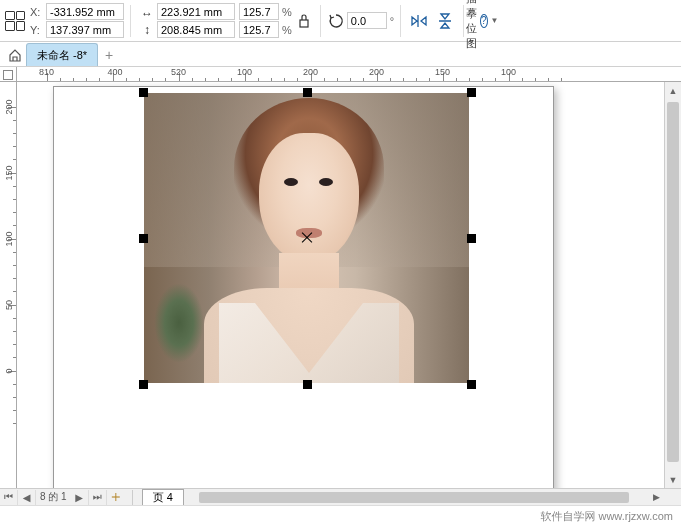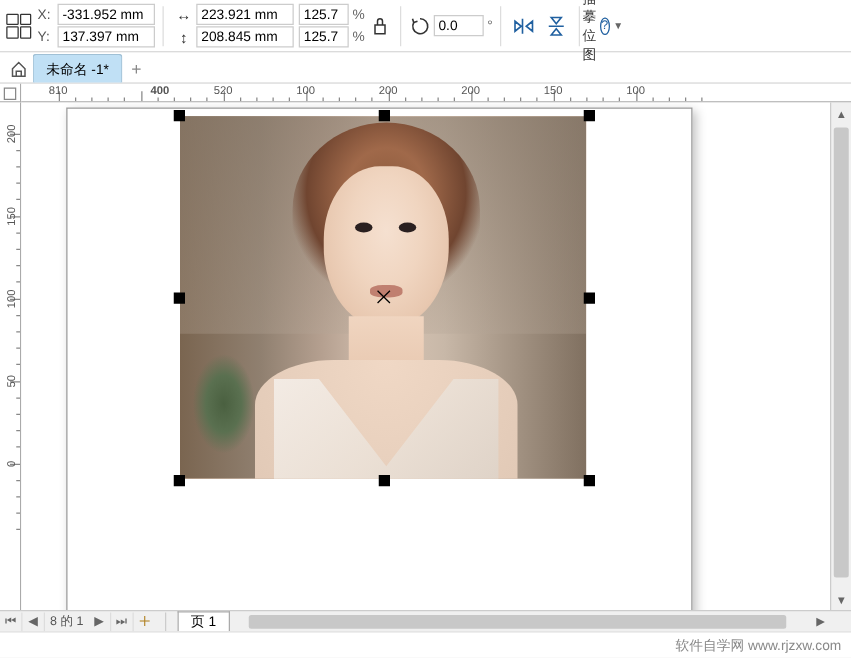--- a/index.html
+++ b/index.html
@@ -156,35 +156,35 @@
   </button>
 </div>
 
 <div class="tab-bar">
   <div class="home-tab">
     <svg width="14" height="14" viewBox="0 0 14 14">
         <path d="M2 7 L7 2 L12 7 L12 13 L2 13 Z M5 13 L5 9 L9 9 L9 13" fill="none" stroke="#555" stroke-width="1.2"></path>
       </svg>
   </div>
   <div class="doc-tab">
-    <span>未命名 -1*</span>
+    <span>未命名 -8*</span>
   </div>
   <div class="add-tab">+</div>
 </div>
 
 <div class="ruler-corner"></div>
 <div class="ruler-h">
     <div class="tick major" style="left: 29.6px;"></div>
     <div class="num" style="left: 29.6px;">810</div>
     <div class="tick minor" style="left: 42.8px;"></div>
     <div class="tick minor" style="left: 56px;"></div>
     <div class="tick minor" style="left: 69.2px;"></div>
     <div class="tick minor" style="left: 82.4px;"></div>
     <div class="tick major" style="left: 95.6px;"></div>
-    <div class="num" style="left: 111px; font-weight: bold;">400</div>
+    <div class="num" style="left: 98px;">400</div>
     <div class="tick minor" style="left: 108.8px;"></div>
     <div class="tick minor" style="left: 122px;"></div>
     <div class="tick minor" style="left: 135.2px;"></div>
     <div class="tick minor" style="left: 148.4px;"></div>
     <div class="tick major" style="left: 161.6px;"></div>
     <div class="num" style="left: 161.6px;">520</div>
     <div class="tick minor" style="left: 174.8px;"></div>
     <div class="tick minor" style="left: 188px;"></div>
     <div class="tick minor" style="left: 201.2px;"></div>
     <div class="tick minor" style="left: 214.4px;"></div>
@@ -286,21 +286,21 @@
 
 <div class="bottom-bar">
   <div class="nav-btn">⏮</div>
   <div class="nav-btn">◀</div>
   <span class="page-of">8 的 1</span>
   <div class="nav-btn">▶</div>
   <div class="nav-btn">⏭</div>
   <div class="plus-page">🞣</div>
   <div class="divider-thin"></div>
   <div class="page-tab">
-    <span>页 1</span>
+    <span>页 4</span>
   </div>
   <div class="scrollbar-h">
     <div class="thumb"></div>
     <div class="arrow right">▶</div>
   </div>
 </div>
 
 <div class="status-bar">
   <span>软件自学网   www.rjzxw.com</span>
 </div>

